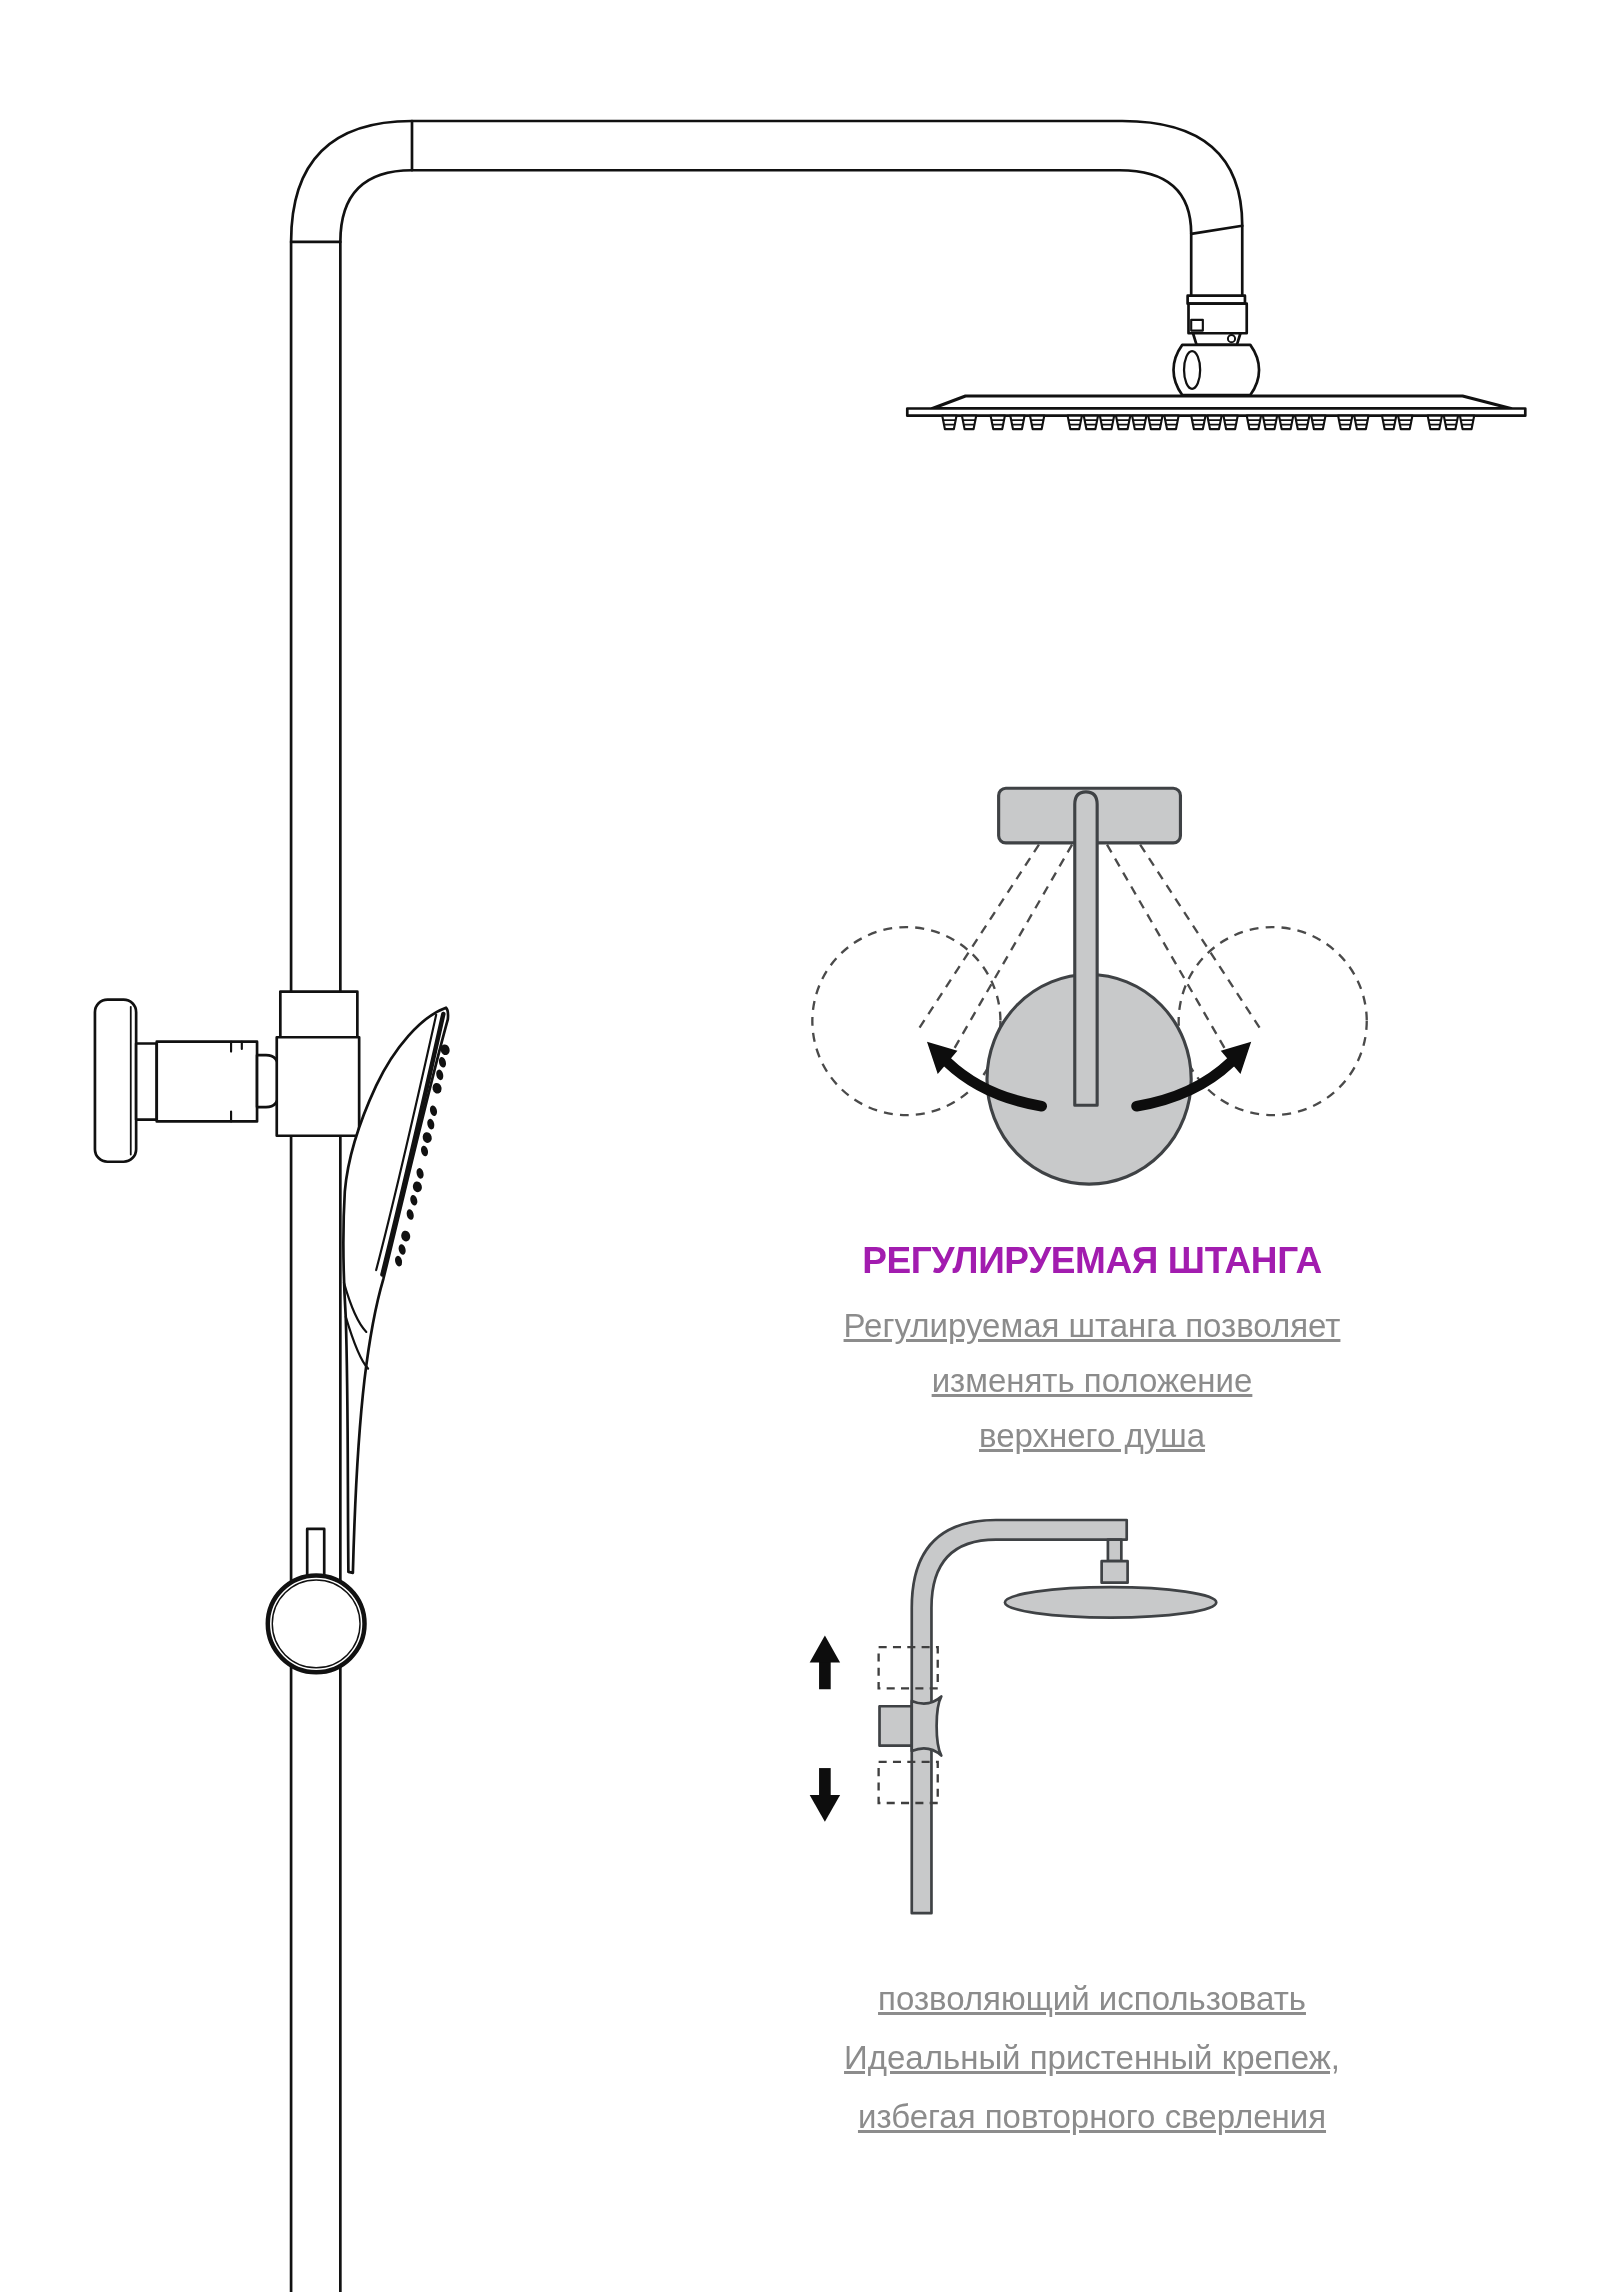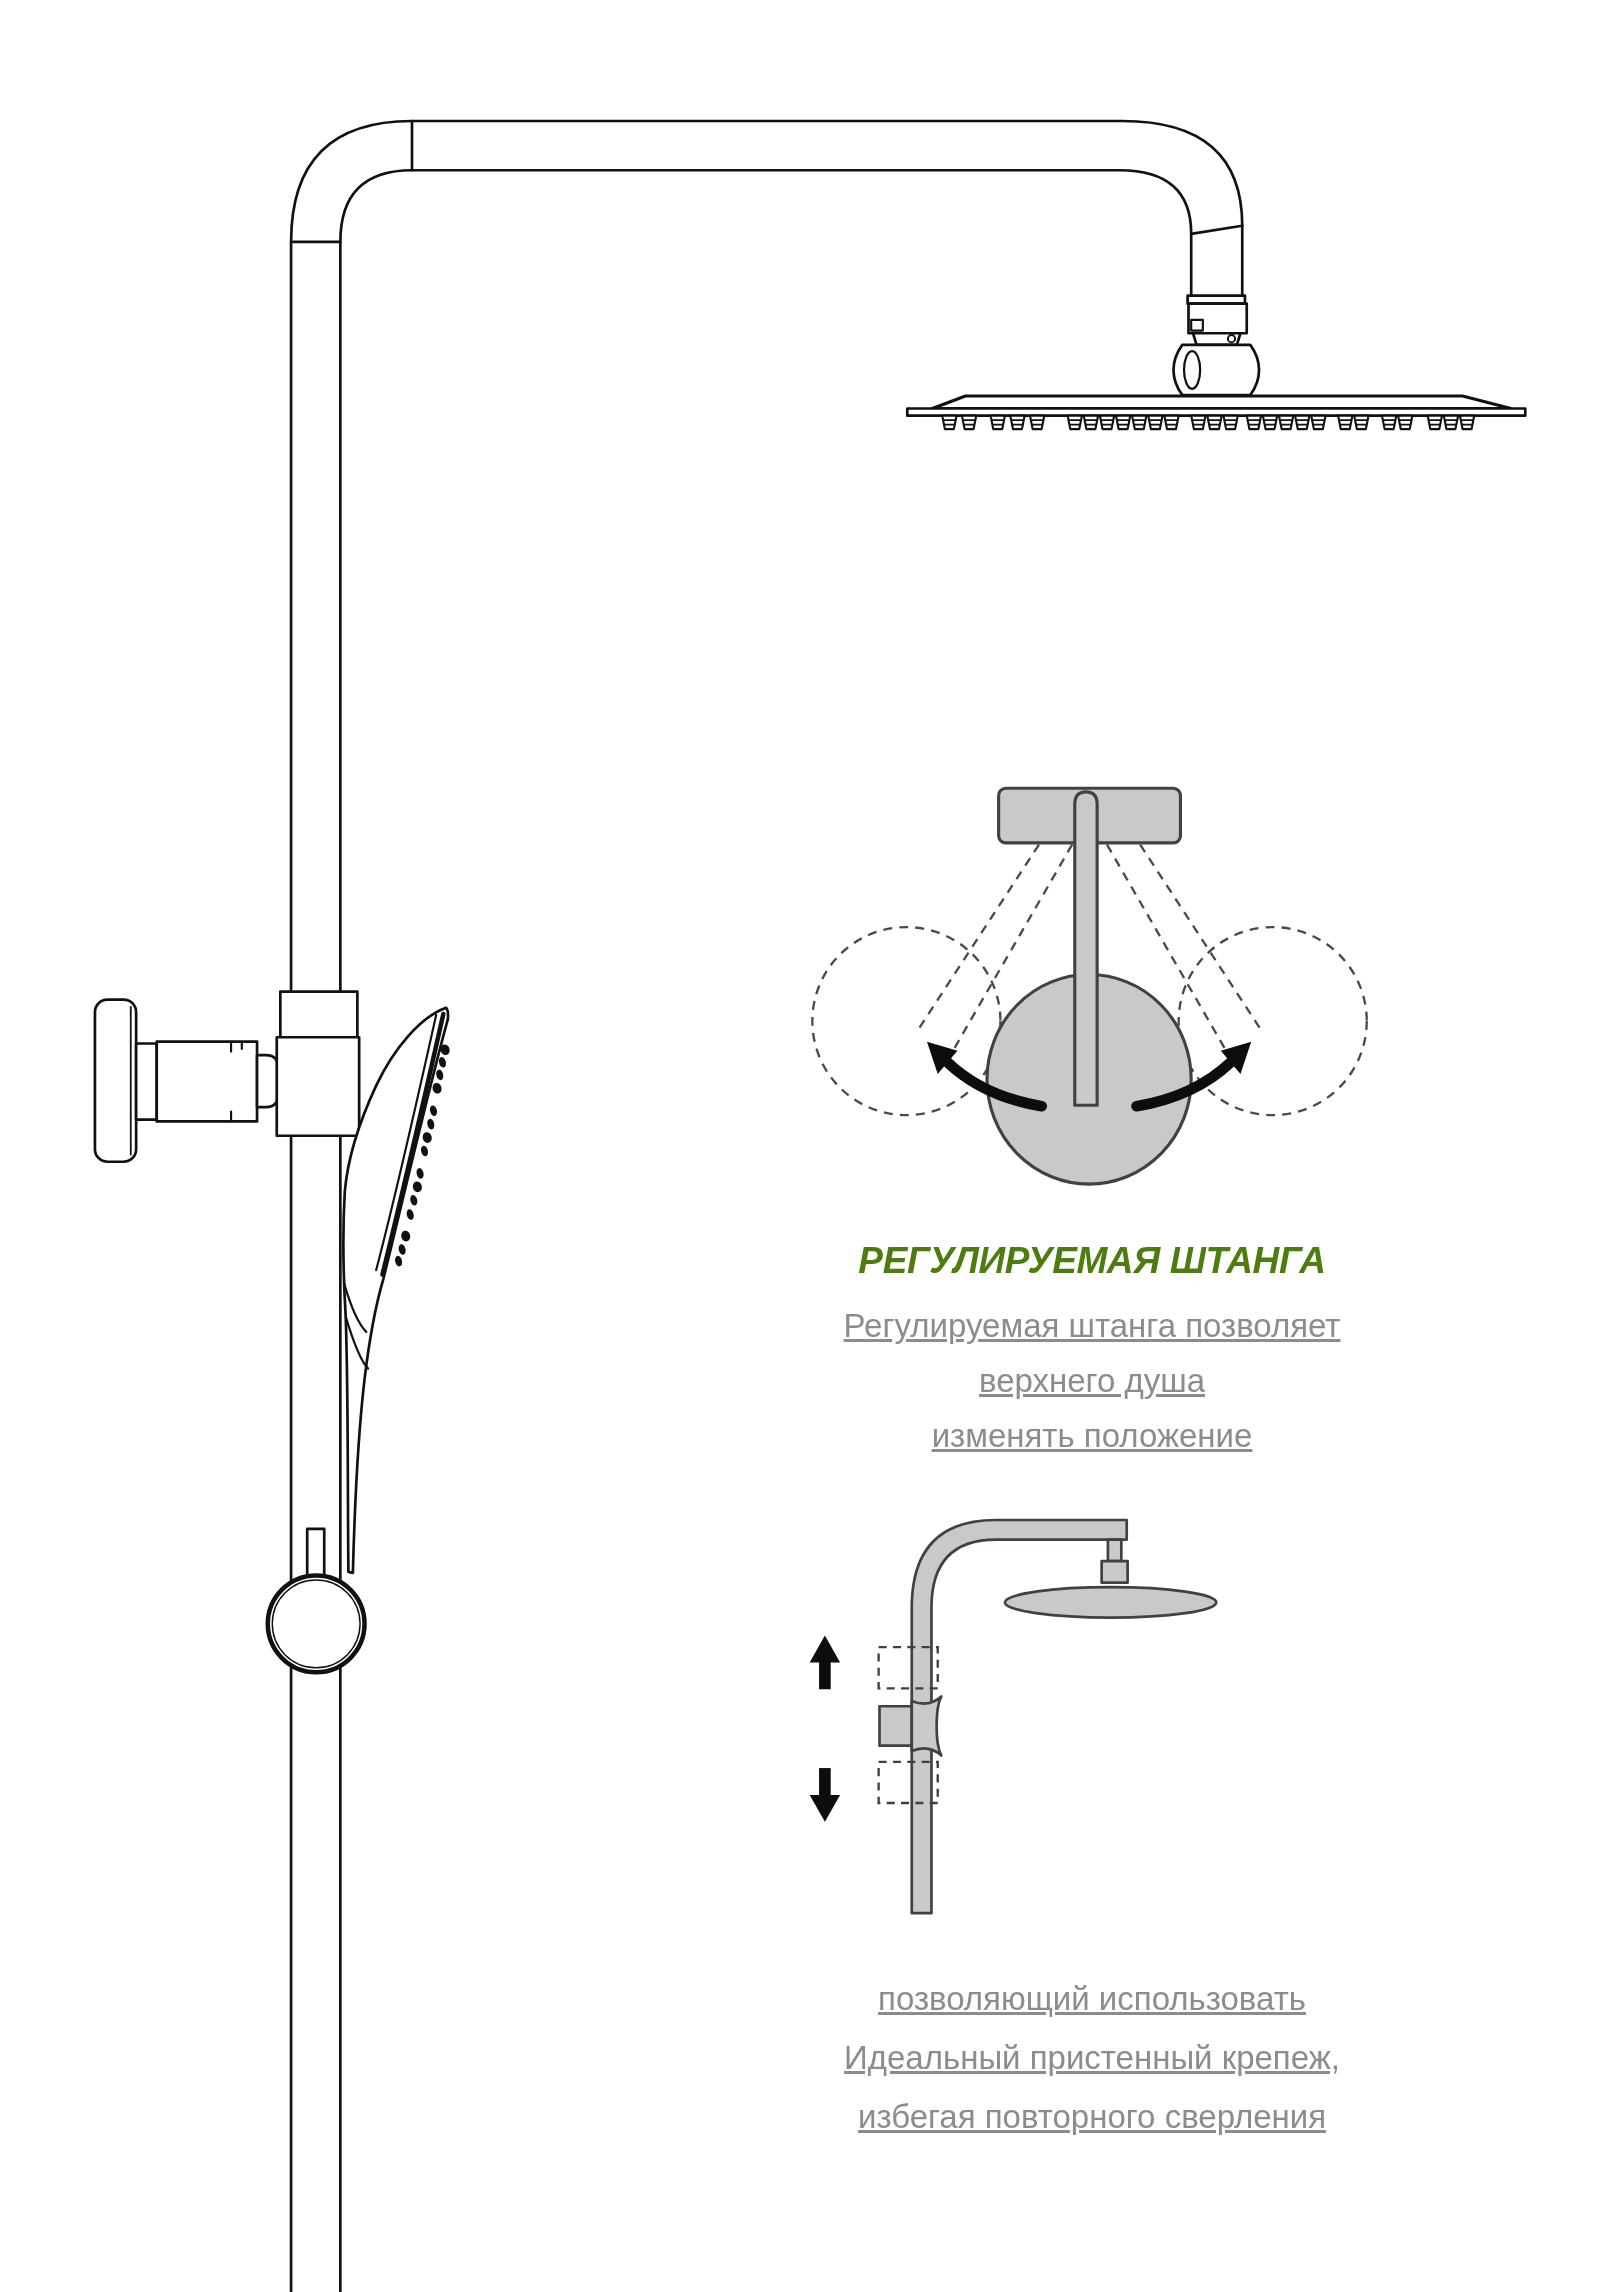--- a/index.html
+++ b/index.html
@@ -2,22 +2,22 @@
 <html style="font-size:14.3px"><head>
 <meta charset="utf-8">
 <style>
   html,body{margin:0;padding:0;background:#ffffff;}
   #page{position:relative;width:1622px;height:2293px;background:#ffffff;overflow:hidden;
         font-family:"Liberation Sans", sans-serif;}
   #art{position:absolute;left:0;top:0;}
   .section{position:absolute;left:734px;width:716px;text-align:center;}
   #section-rod{top:1239px;}
   #section-mount{top:1969px;}
-  .sec-heading{font-size:37px;font-weight:bold;letter-spacing:-0.4px;color:#4d7c0f;
-               margin:0 0 16px 0;line-height:43px;font-style:italic;}
+  .sec-heading{font-size:37px;font-weight:bold;letter-spacing:-0.4px;color:#a21caf;
+               margin:0 0 16px 0;line-height:43px;}
   .sec-body p{margin:0;font-size:33px;color:#8c8c8c;text-decoration:underline;}
   #section-rod .sec-body p{line-height:55px;}
   #section-mount .sec-body p{line-height:59px;}
 </style>
 </head>
 <body>
 
 <div id="page">
 
   <svg id="art" width="1622" height="2293" viewBox="0 0 1811 2560">
@@ -165,22 +165,22 @@
         <path stroke-width="13" d="M921,1974 L921,2006" stroke-linecap="butt"></path>
         <path stroke="none" d="M921,2034 L904,2004 L938,2004 Z"></path>
       </g>
     </g>
   </svg>
 
   <div class="section" id="section-rod">
     <h2 class="sec-heading">РЕГУЛИРУЕМАЯ ШТАНГА</h2>
     <div class="sec-body">
       <p>Регулируемая штанга позволяет</p>
+      <p>изменять положение</p>
       <p>верхнего душа</p>
-      <p>изменять положение</p>
     </div>
   </div>
 
   <div class="section" id="section-mount">
     <div class="sec-body">
       <p>позволяющий использовать</p>
       <p>Идеальный пристенный крепеж,</p>
       <p>избегая повторного сверления</p>
     </div>
   </div>

